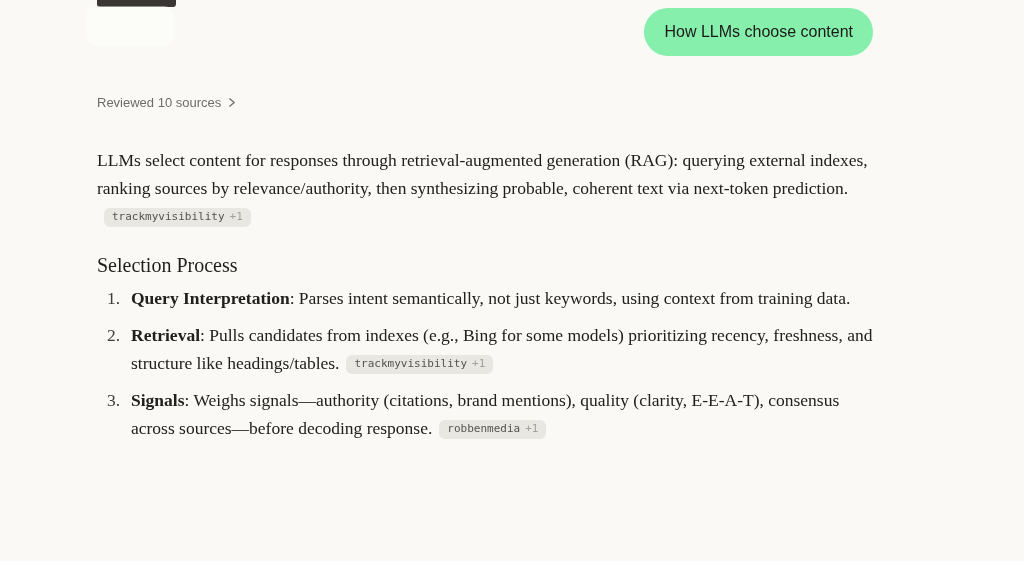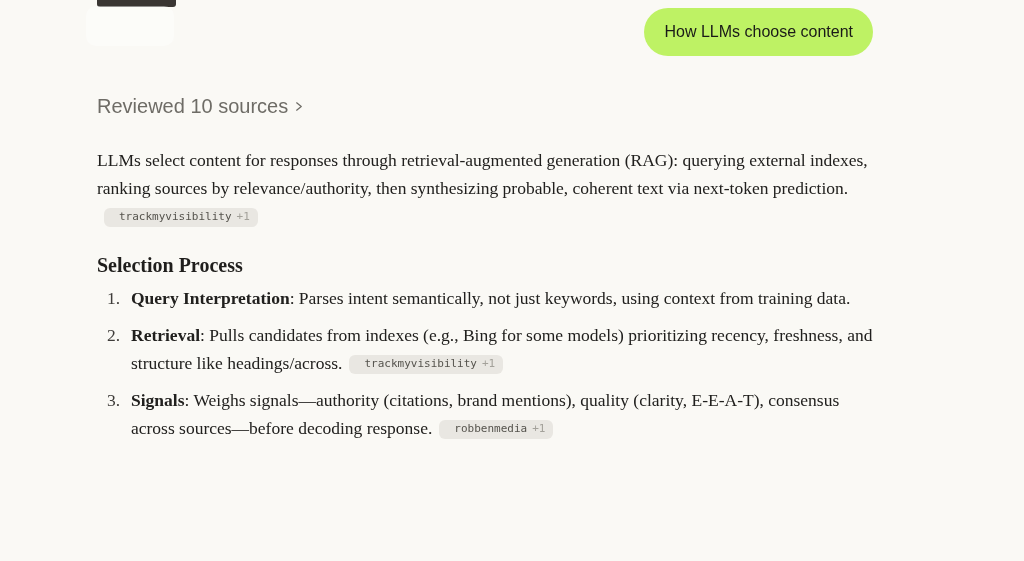--- a/index.html
+++ b/index.html
@@ -26,70 +26,70 @@
     background: rgba(255,255,255,0.45);
     border-radius: 10px;
   }
 
   
   .bubble {
     position: absolute; top: 8px; right: 151px;
     height: 48px;
     display: flex; align-items: center;
     padding: 0 20px;
-    background: #bef264;
+    background: #86efac;
     border-radius: 24px;
     font-size: 16px;
     color: #1A1A18;
     white-space: nowrap;
   }
 
   
   .sources {
     position: absolute; left: 97px; top: 95px;
     display: inline-flex; align-items: center; gap: 5px;
-    font-size: 20px;
+    font-size: 13px;
     color: #6E6C66;
     cursor: pointer;
   }
   .sources svg { display: block; }
 
   
   .content {
     position: absolute; left: 97px; top: 146px;
     width: 778px;
     font-family: "Liberation Serif", "DejaVu Serif", serif;
     font-size: 17.5px;
     line-height: 28px;
     color: #21201E;
   }
   .content p { margin: 0; }
   .content h3 {
     font-family: "Liberation Serif", "DejaVu Serif", serif;
     font-size: 20px;
     line-height: 26px;
-    font-weight: 700;
+    font-weight: 400;
     color: #1F1E1C;
     margin: 22px 0 6px 0;
   }
   .content b { font-weight: 700; }
 
   ol.steps { list-style: none; margin: 0; padding: 0; }
   ol.steps li { display: flex; margin-bottom: 9px; }
   ol.steps .num {
     flex: none; width: 34px; padding-left: 10px;
     color: #3F3D3A;
   }
   ol.steps .li-body { flex: 1; }
 
   .chip {
     display: inline-block;
     background: #E9E7E2;
     border-radius: 6px;
-    padding: 1px 8px 2px 15px;
+    padding: 1px 8px 2px 8px;
     font-family: "DejaVu Sans Mono", "Liberation Mono", monospace;
     font-size: 11px;
     line-height: 16px;
     color: #55534D;
     margin-left: 7px;
     vertical-align: 2px;
     white-space: nowrap;
     cursor: pointer;
   }
   .chip .extra { color: #A3A19A; margin-left: 5px; }
@@ -120,21 +120,21 @@
 
   <h3>Selection Process</h3>
 
   <ol class="steps">
     <li>
       <span class="num">1.</span>
       <div class="li-body"><b>Query Interpretation</b><span>: Parses intent semantically, not just keywords, using context from training data.</span></div>
     </li>
     <li>
       <span class="num">2.</span>
-      <div class="li-body"><b>Retrieval</b><span>: Pulls candidates from indexes (e.g., Bing for some models) prioritizing recency, freshness, and structure like headings/across.</span><span class="chip"><span>trackmyvisibility</span><span class="extra">+1</span></span></div>
+      <div class="li-body"><b>Retrieval</b><span>: Pulls candidates from indexes (e.g., Bing for some models) prioritizing recency, freshness, and structure like headings/tables.</span><span class="chip"><span>trackmyvisibility</span><span class="extra">+1</span></span></div>
     </li>
     <li>
       <span class="num">3.</span>
       <div class="li-body"><b>Signals</b><span>: Weighs signals—authority (citations, brand mentions), quality (clarity, E-E-A-T), consensus across sources—before decoding response.</span><span class="chip"><span>robbenmedia</span><span class="extra">+1</span></span></div>
     </li>
   </ol>
 
 
 
 </div>

